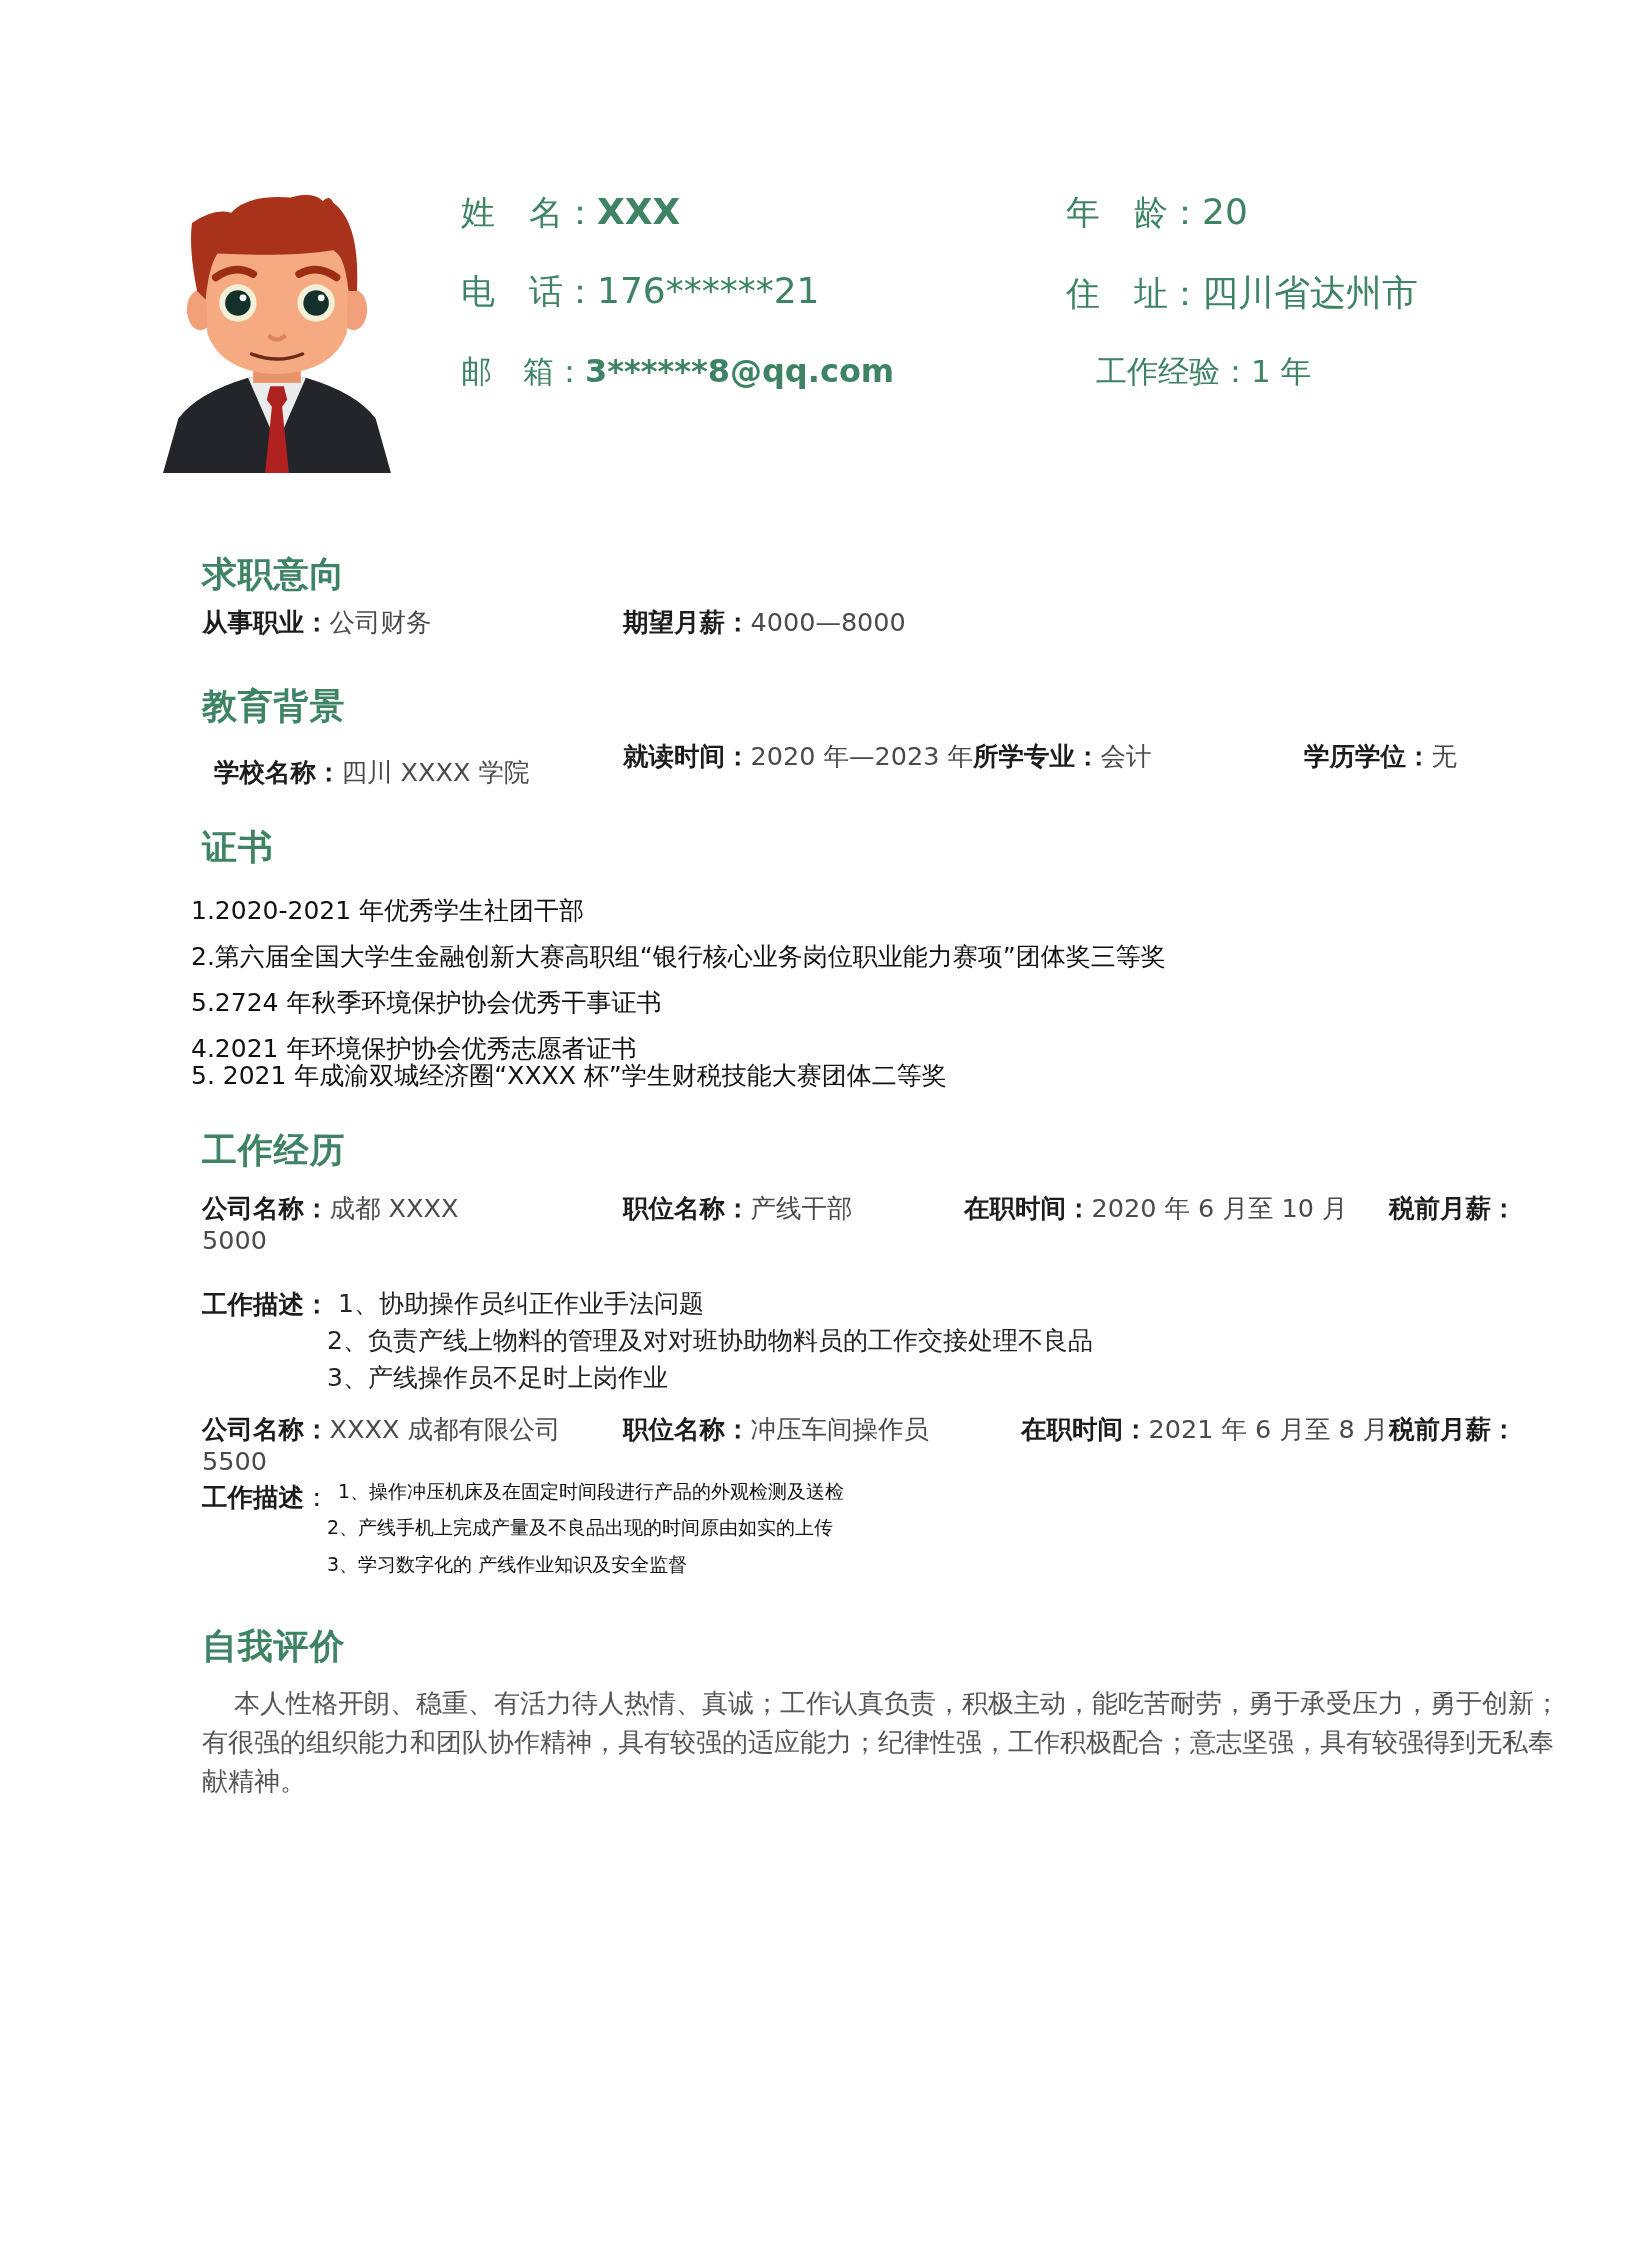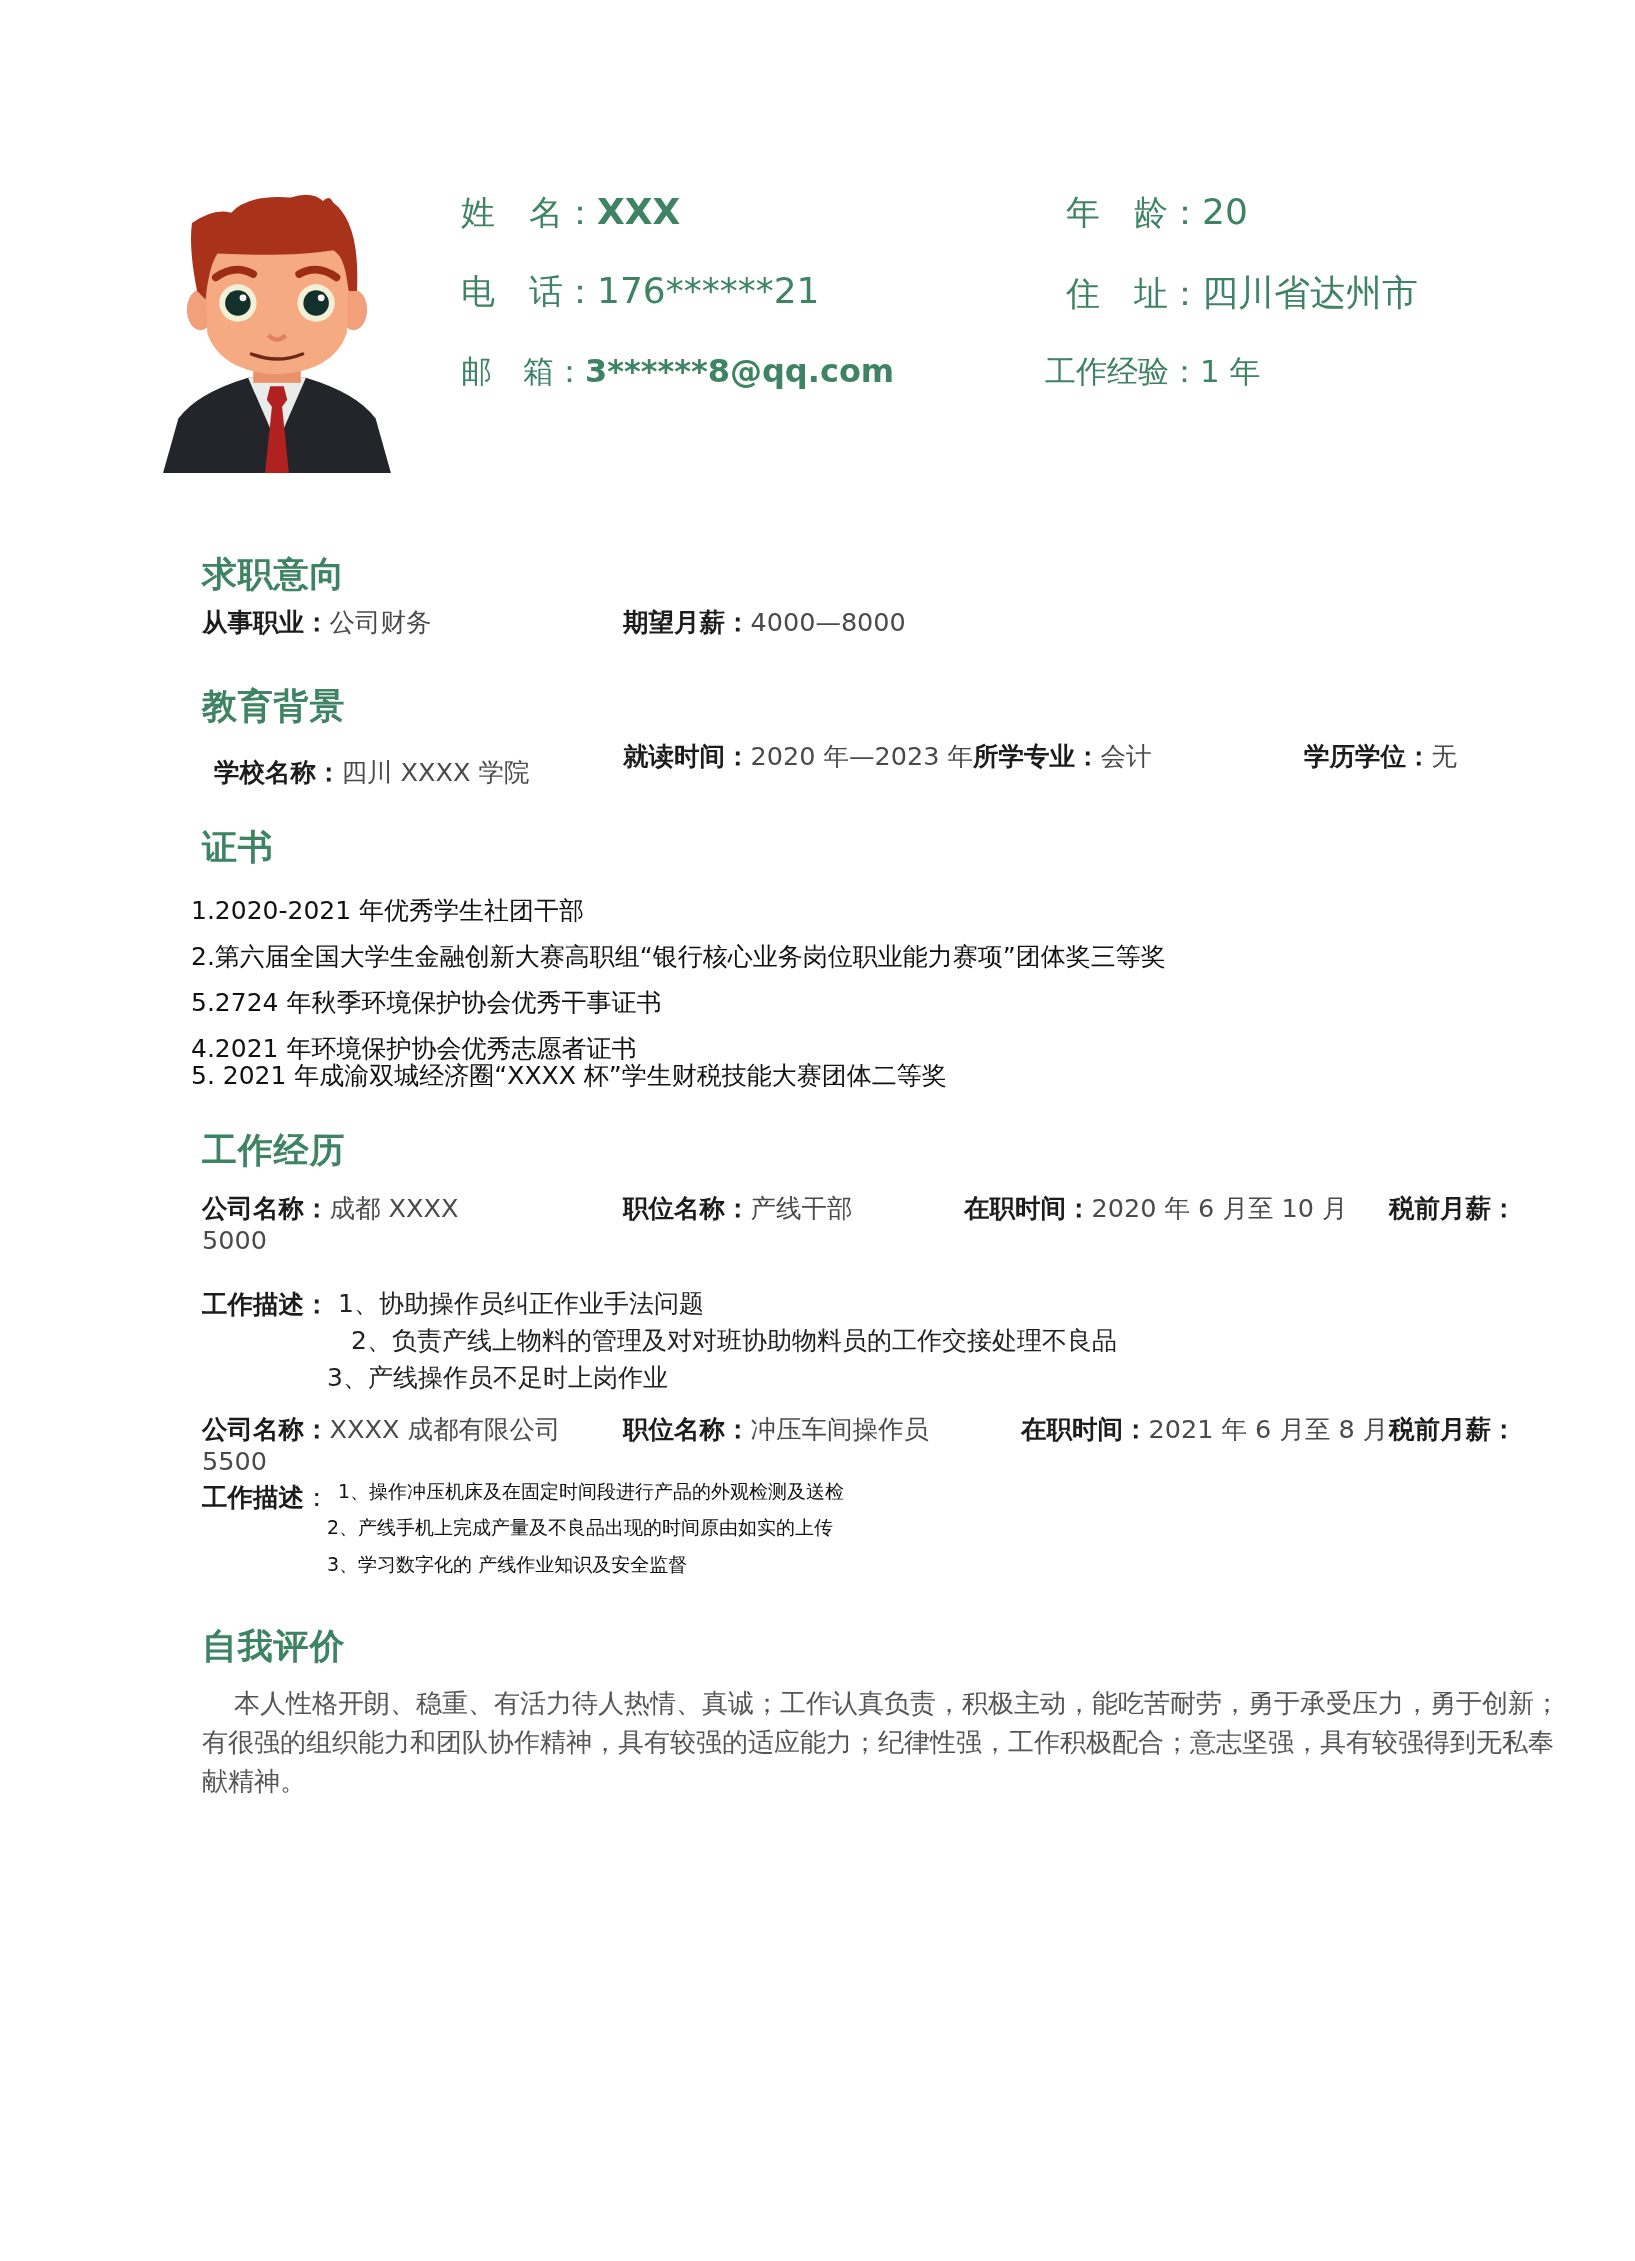--- a/index.html
+++ b/index.html
@@ -68,21 +68,21 @@
 <div class="abs green" style="left:461px; top:351px;">
   <span class="hdr-label" style="font-size:31px">邮　箱：</span><span class="hdr-value bold" style="font-size:32px">3******8@qq.com</span>
 </div>
 
 <div class="abs green" style="left:1066px; top:190px;">
   <span class="hdr-label">年　龄：</span><span class="hdr-value">20</span>
 </div>
 <div class="abs green" style="left:1066px; top:269px;">
   <span class="hdr-label">住　址：</span><span class="hdr-value">四川省达州市</span>
 </div>
-<div class="abs green" style="left:1045px; top:351px;">
+<div class="abs green" style="left:1096px; top:351px;">
   <span class="hdr-label" style="font-size:31px">工作经验：</span><span class="hdr-value" style="font-size:31px">1 年</span>
 </div>
 
 <div class="abs sec-title" style="left:202px; top:551px;">求职意向</div>
 <div class="abs" style="left:202px; top:605px;text-align:center;">
   <span class="lbl">从事职业：</span><span class="val">公司财务</span>
 </div>
 <div class="abs" style="left:623px; top:605px;">
   <span class="lbl">期望月薪：</span><span class="val">4000—8000</span>
 </div>
@@ -118,21 +118,21 @@
 </div>
 <div class="abs" style="left:1389px; top:1191px;">
   <span class="lbl">税前月薪：</span>
 </div>
 <div class="abs val" style="left:202px; top:1225px;">5000</div>
 
 <div class="abs" style="left:202px; top:1287px;">
   <span class="lbl">工作描述：</span>
 </div>
 <div class="abs desc" style="left:338px; top:1287px;">1、协助操作员纠正作业手法问题</div>
-<div class="abs desc" style="left:327px; top:1324px;margin-left:24px;">2、负责产线上物料的管理及对对班协助物料员的工作交接处理不良品</div>
+<div class="abs desc" style="left:327px; top:1324px;">2、负责产线上物料的管理及对对班协助物料员的工作交接处理不良品</div>
 <div class="abs desc" style="left:327px; top:1361px;">3、产线操作员不足时上岗作业</div>
 
 <div class="abs" style="left:202px; top:1412px;">
   <span class="lbl">公司名称：</span><span class="val">XXXX 成都有限公司</span>
 </div>
 <div class="abs" style="left:623px; top:1412px;">
   <span class="lbl">职位名称：</span><span class="val">冲压车间操作员</span>
 </div>
 <div class="abs" style="left:1021px; top:1412px;">
   <span class="lbl">在职时间：</span><span class="val">2021 年 6 月至 8 月</span>

